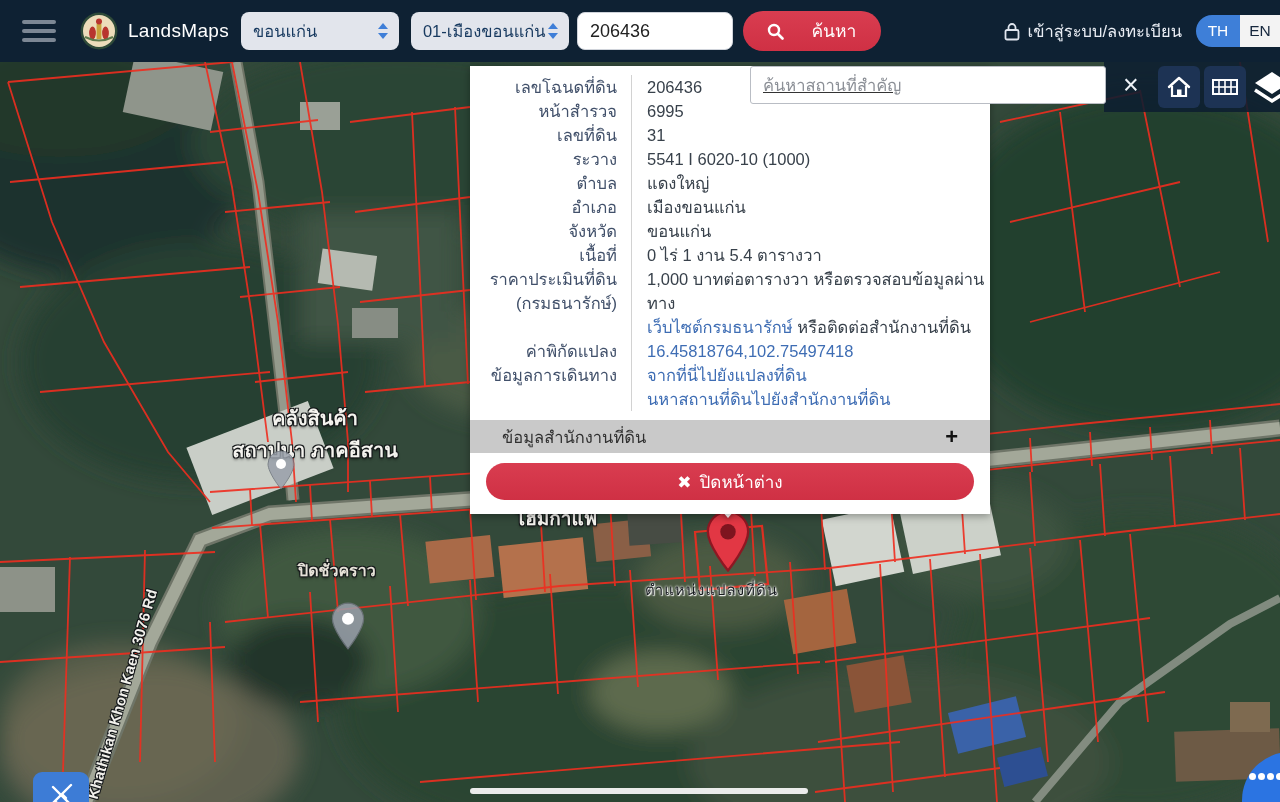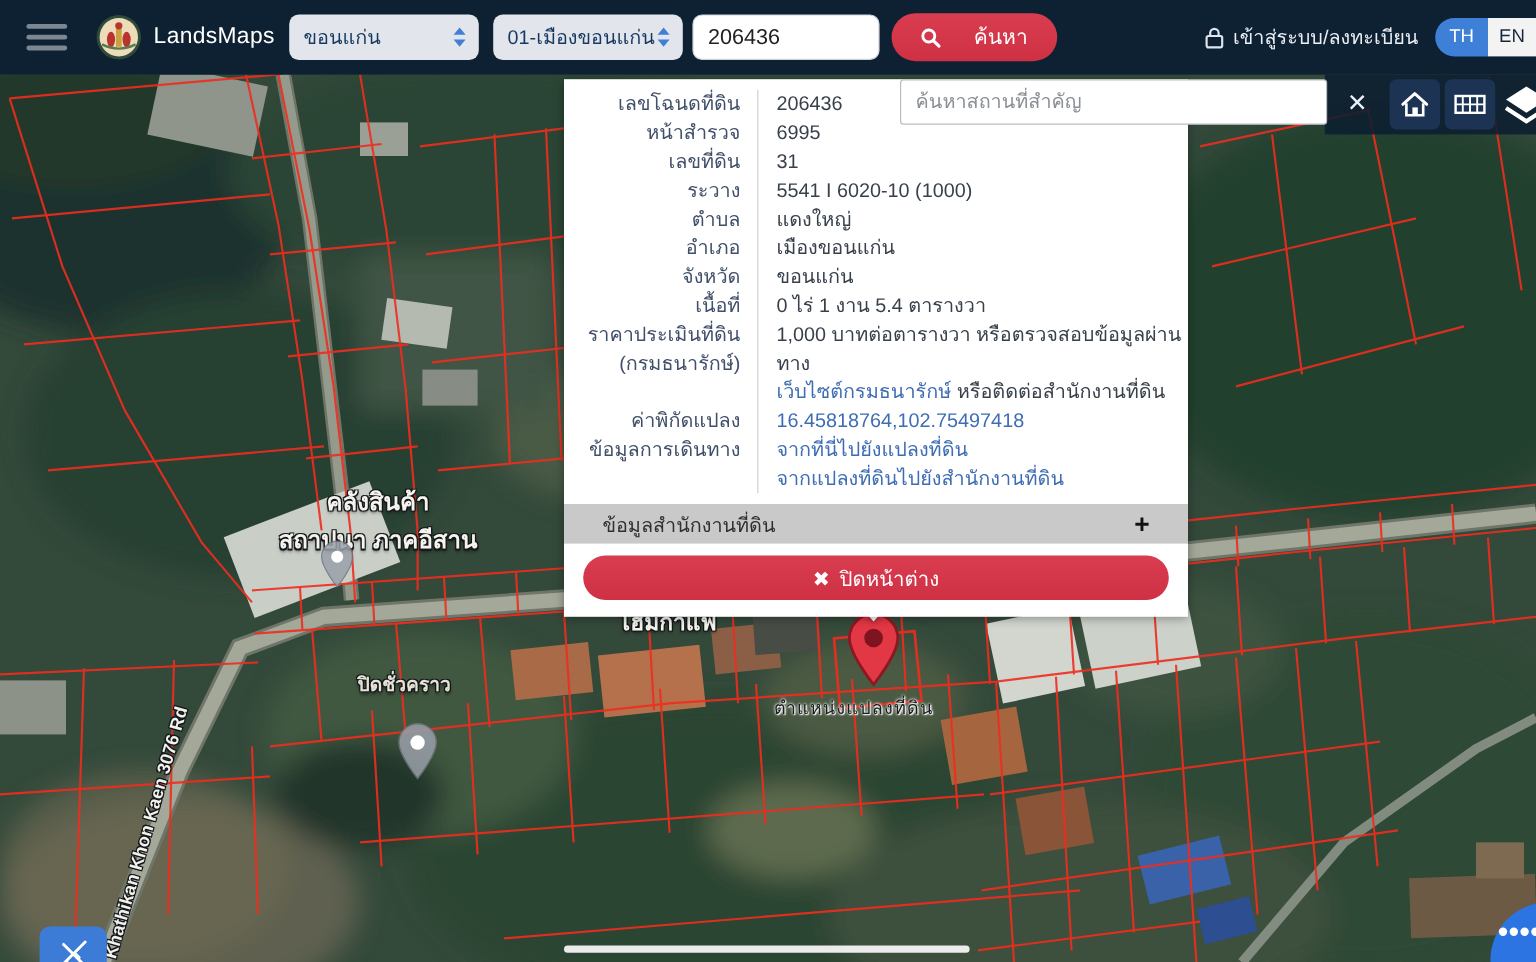--- a/index.html
+++ b/index.html
@@ -65,21 +65,21 @@
   .close-btn .xg { font-weight:bold; margin-right:8px; }
   .panel-tail { position:absolute; left:700px; top:424px; width:0; height:0; z-index:19;
     border-left:28px solid transparent; border-right:28px solid transparent; border-top:32px solid #fff;
     filter:drop-shadow(0 2px 2px rgba(0,0,0,.25)); }
 
   
   .ctrl-strip { position:absolute; left:1104px; top:0; width:176px; height:50px;
     background:rgba(13,30,48,.88); z-index:15; }
   .map-search { position:absolute; left:750px; top:4px; width:356px; height:38px; z-index:21;
     border:1px solid #b9bdc4; border-radius:3px; background:#fff; padding:0 12px; font-size:16.5px;
-    color:#333; outline:none; font-family:"Liberation Sans","DejaVu Sans",sans-serif; }
+    color:#333; outline:none; font-family:"Liberation Sans","DejaVu Sans",sans-serif;text-decoration:underline; }
   .map-search::placeholder { color:#8b8f96; }
   .map-x { position:absolute; left:1116px; top:5px; width:30px; height:36px; color:#eef2f7;
     font-size:27px; line-height:36px; text-align:center; cursor:pointer; z-index:22; }
   .sqbtn { position:absolute; top:4px; width:42px; height:42px; background:#1d3354; border-radius:6px;
     display:flex; align-items:center; justify-content:center; cursor:pointer; z-index:22; }
   .sqbtn.home { left:1158px; } .sqbtn.grid { left:1204px; }
   .layersbtn { position:absolute; left:1252px; top:6px; width:40px; height:40px; z-index:22; cursor:pointer; }
 
   .hscroll { position:absolute; left:470px; top:726px; width:338px; height:6px; border-radius:3px;
     background:rgba(244,244,244,.95); z-index:12; cursor:pointer; }
@@ -312,21 +312,21 @@
       <div class="prow">
         <div class="plabel">ค่าพิกัดแปลง</div>
         <div class="pval">
           <a class="blue">16.45818764,102.75497418</a>
         </div>
       </div>
       <div class="prow">
         <div class="plabel">ข้อมูลการเดินทาง</div>
         <div class="pval">
           <div><a class="blue">จากที่นี่ไปยังแปลงที่ดิน</a></div>
-          <div><a class="blue">จากแปลงที่ดินไปยังสำนักงานที่ดิน</a></div>
+          <div><a class="blue">นหาสถานที่ดินไปยังสำนักงานที่ดิน</a></div>
         </div>
       </div>
     </div>
 
     <div class="section-bar">
       <span>ข้อมูลสำนักงานที่ดิน</span>
       <span class="plus">+</span>
     </div>
 
     <button class="close-btn"><span class="xg">✖</span><span>ปิดหน้าต่าง</span></button>

